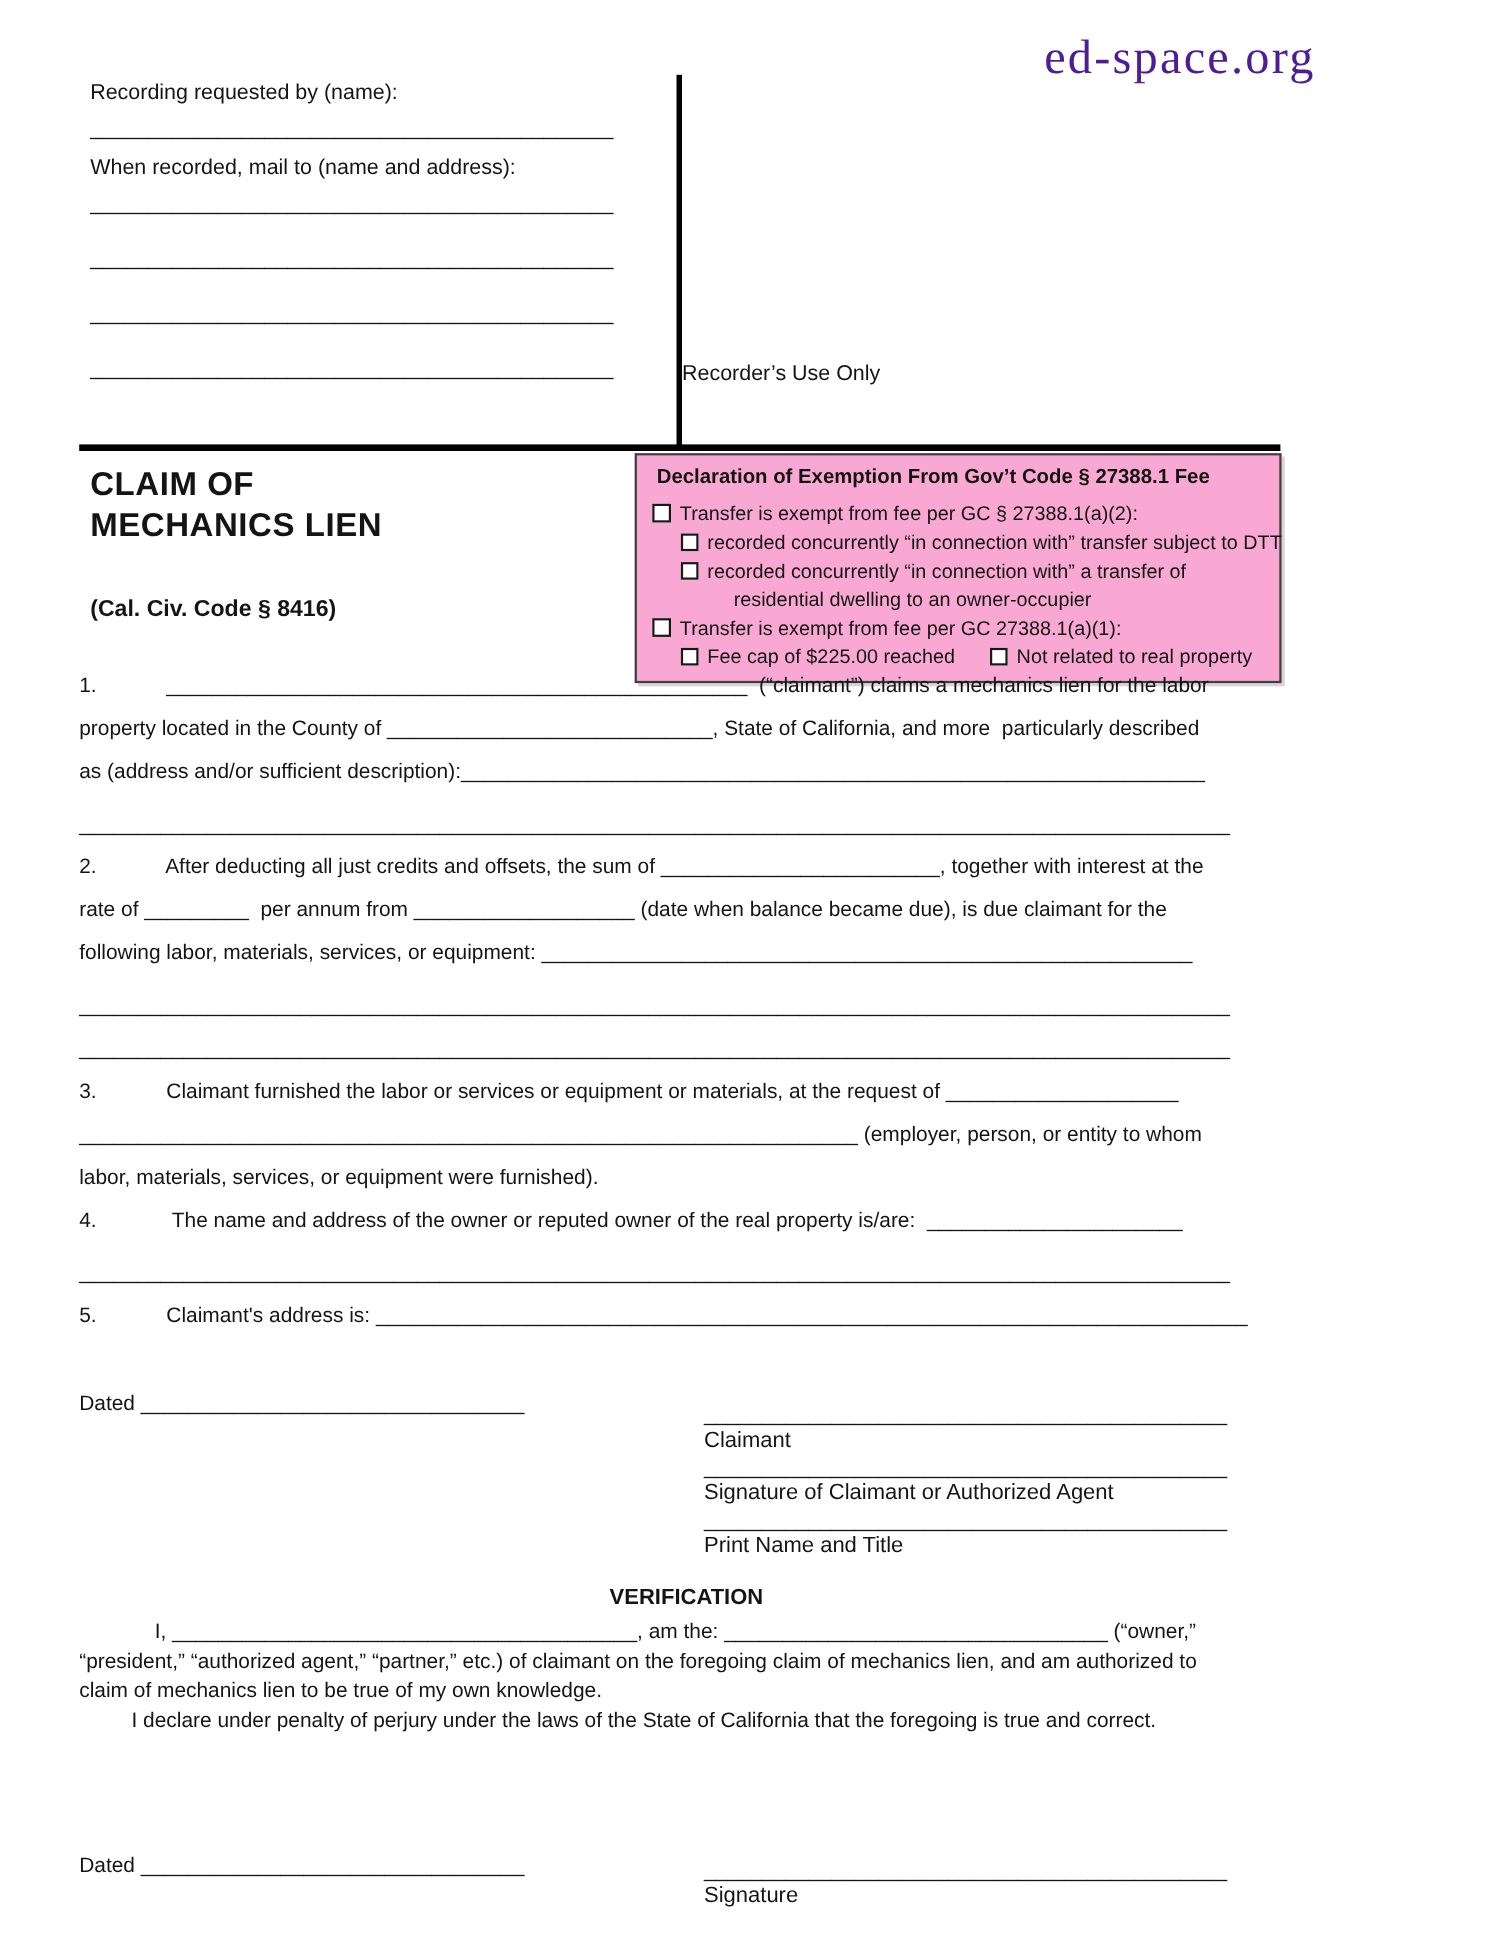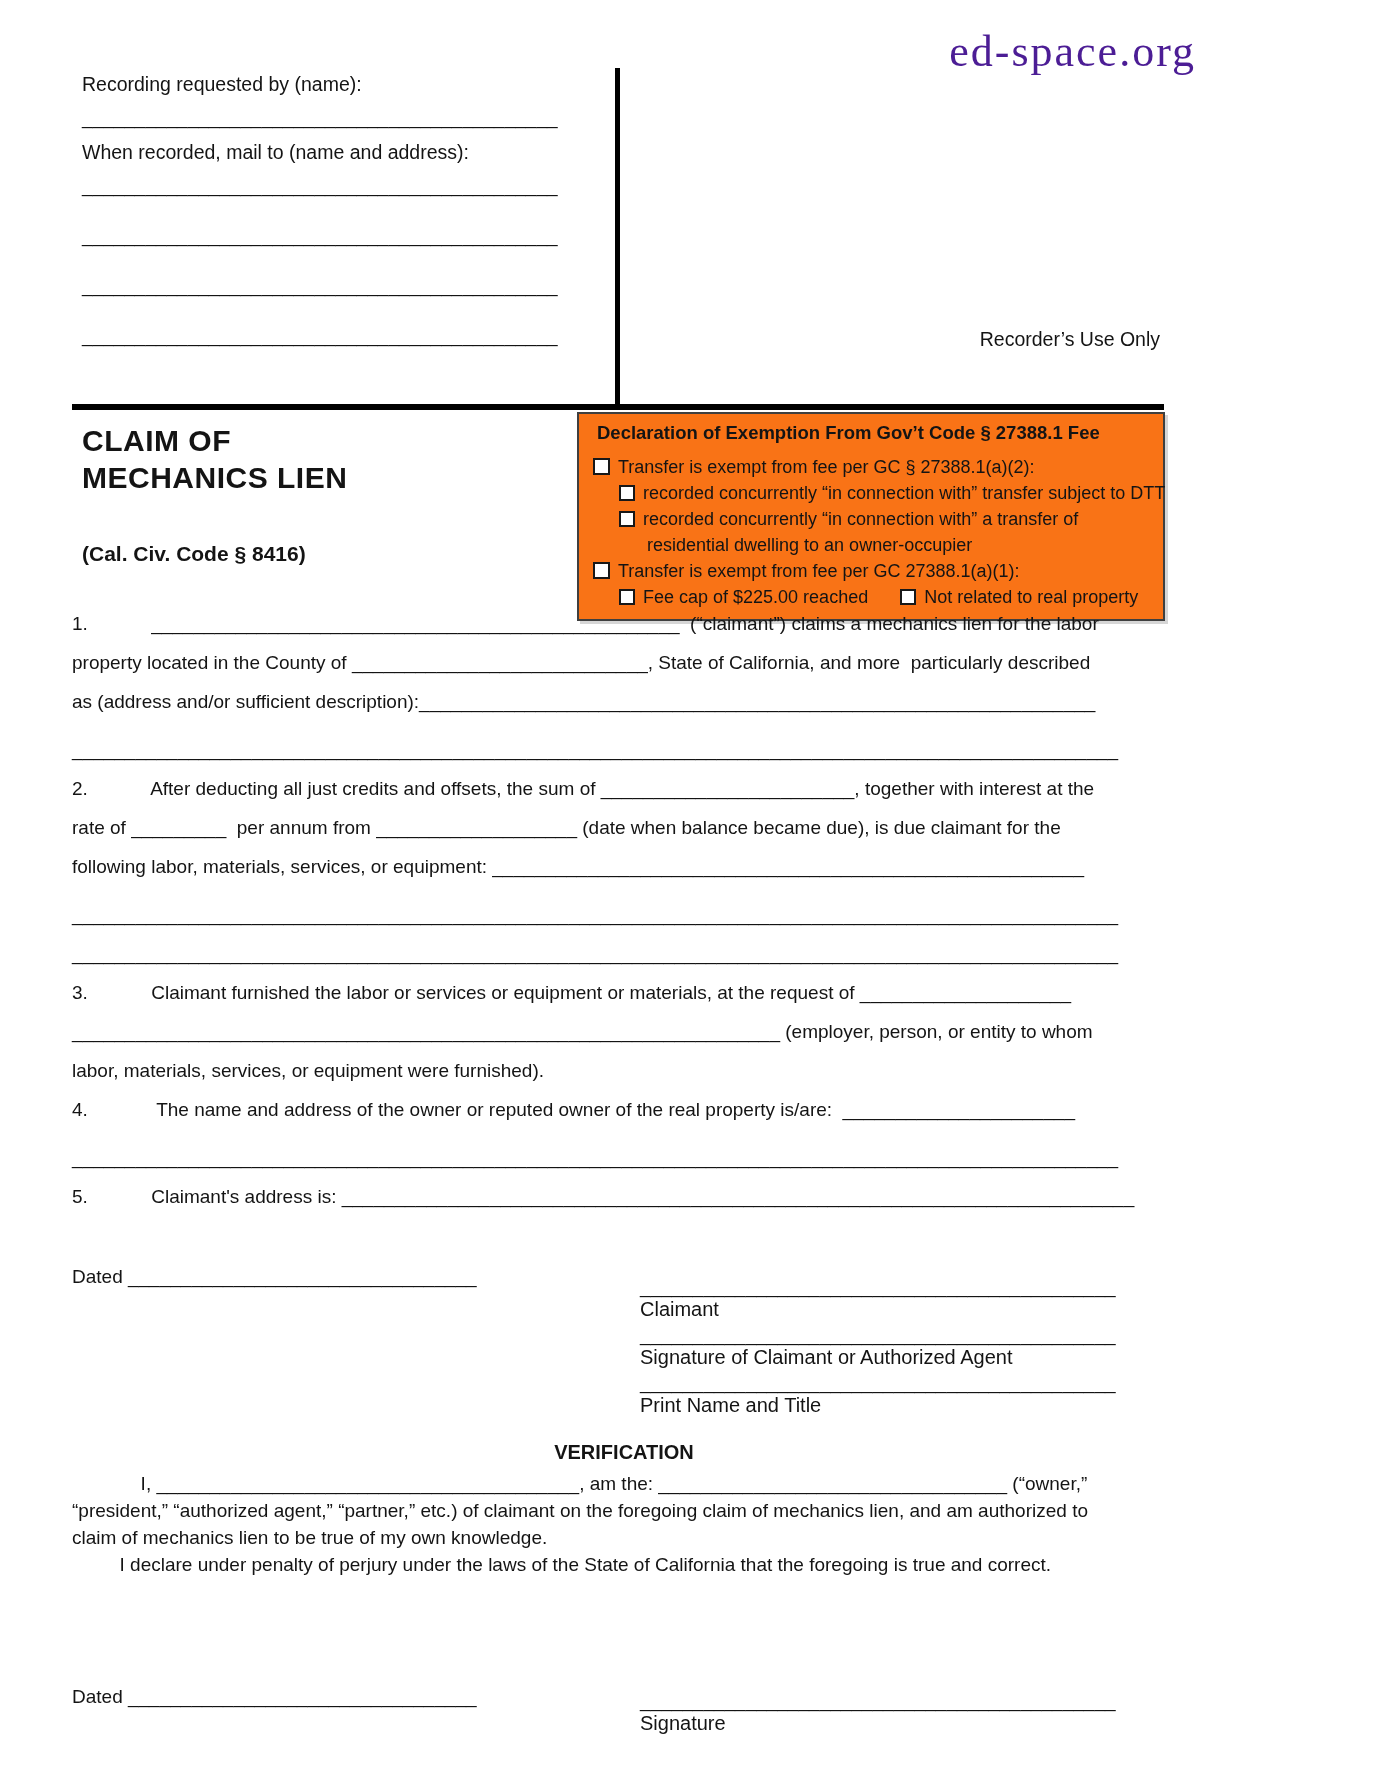--- a/index.html
+++ b/index.html
@@ -13,36 +13,36 @@
   .hdr-line{font-size:19px;line-height:24px;white-space:pre;}
   .m10{margin-top:10px;}
   .m26{margin-top:26px;}
   
   #logo{
     position:absolute;top:26px;right:178px;
     font-family:Liberation Serif, serif;
     font-size:44px;letter-spacing:2px;color:#4c1d95;
   }
   #vdivider{position:absolute;left:615px;top:68px;width:5px;height:337px;background:#000;}
-  #recorders{position:absolute;left:620px;top:328px;width:540px;text-align:right;font-size:19.5px;}
+  #recorders{position:absolute;left:620px;top:328px;width:540px;text-align:left;font-size:19.5px;}
   #hrule{position:absolute;left:72px;top:404px;width:1092px;height:6px;background:#000;}
   
   #title-block{position:absolute;left:82px;top:422px;width:470px;}
   .doc-title{font-size:30px;font-weight:700;line-height:37px;letter-spacing:0.5px;}
   .code-ref{font-size:21px;font-weight:700;margin-top:46px;}
   
   #exemption-box{
     position:absolute;left:577px;top:412px;width:588px;box-sizing:border-box;
-    border:2px solid #3f3f3f;background:#f97316;padding:7px 10px 9px 14px;
+    border:2px solid #3f3f3f;background:#f9a8d4;padding:7px 10px 9px 14px;
     box-shadow:3px 3px 0 rgba(0,0,0,0.16);
   }
   .box-title{font-size:18.5px;font-weight:700;line-height:24px;margin:0 0 9px 4px;white-space:nowrap;}
   .cb-row{font-size:18px;line-height:26px;white-space:nowrap;}
   .cb-row.lvl2{margin-left:26px;}
-  .cb-cont{margin-left:54px;}
+  .cb-cont{margin-left:74px;}
   .cb{
     display:inline-block;width:17px;height:17px;border:2px solid #181818;background:#fff;
     vertical-align:-2px;margin-right:8px;box-sizing:border-box;
   }
   .cb.sm{width:16px;height:16px;}
   .inline-item2{margin-left:32px;}
   
   #body{position:absolute;left:72px;top:604px;width:1104px;}
   .bl{font-size:19px;line-height:39px;white-space:pre;}
   .bl.gap{margin-top:9px;}

